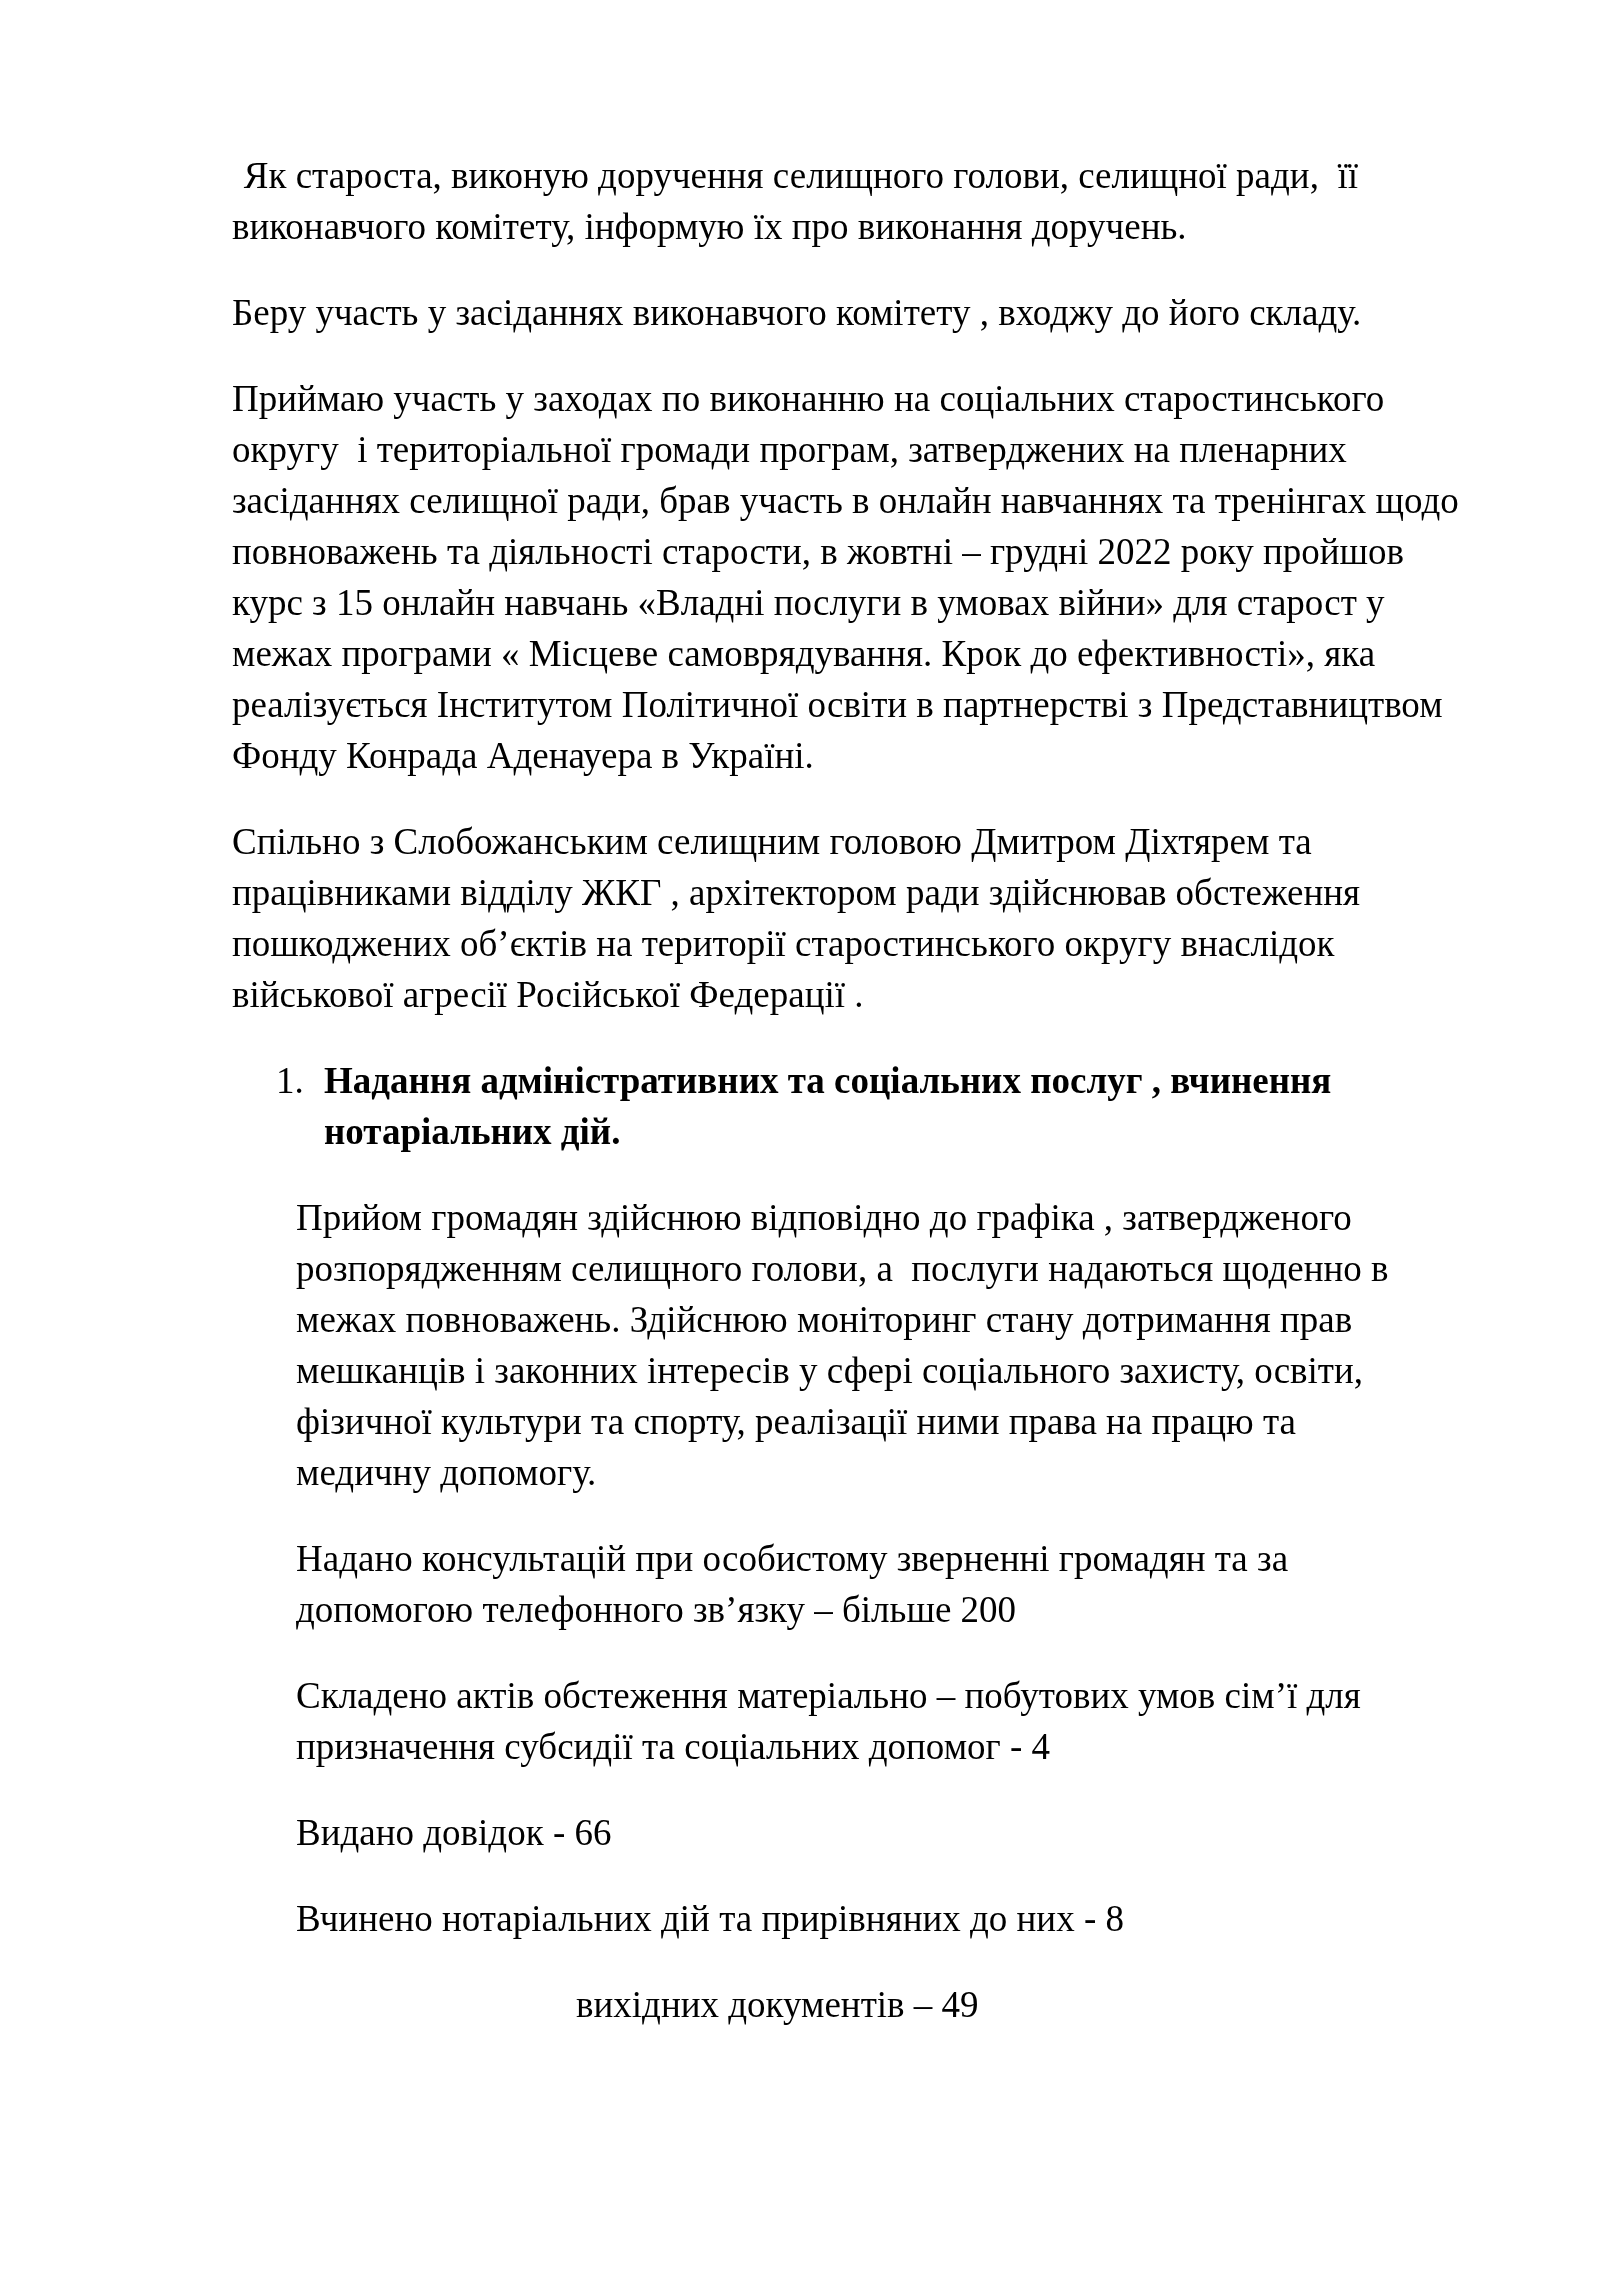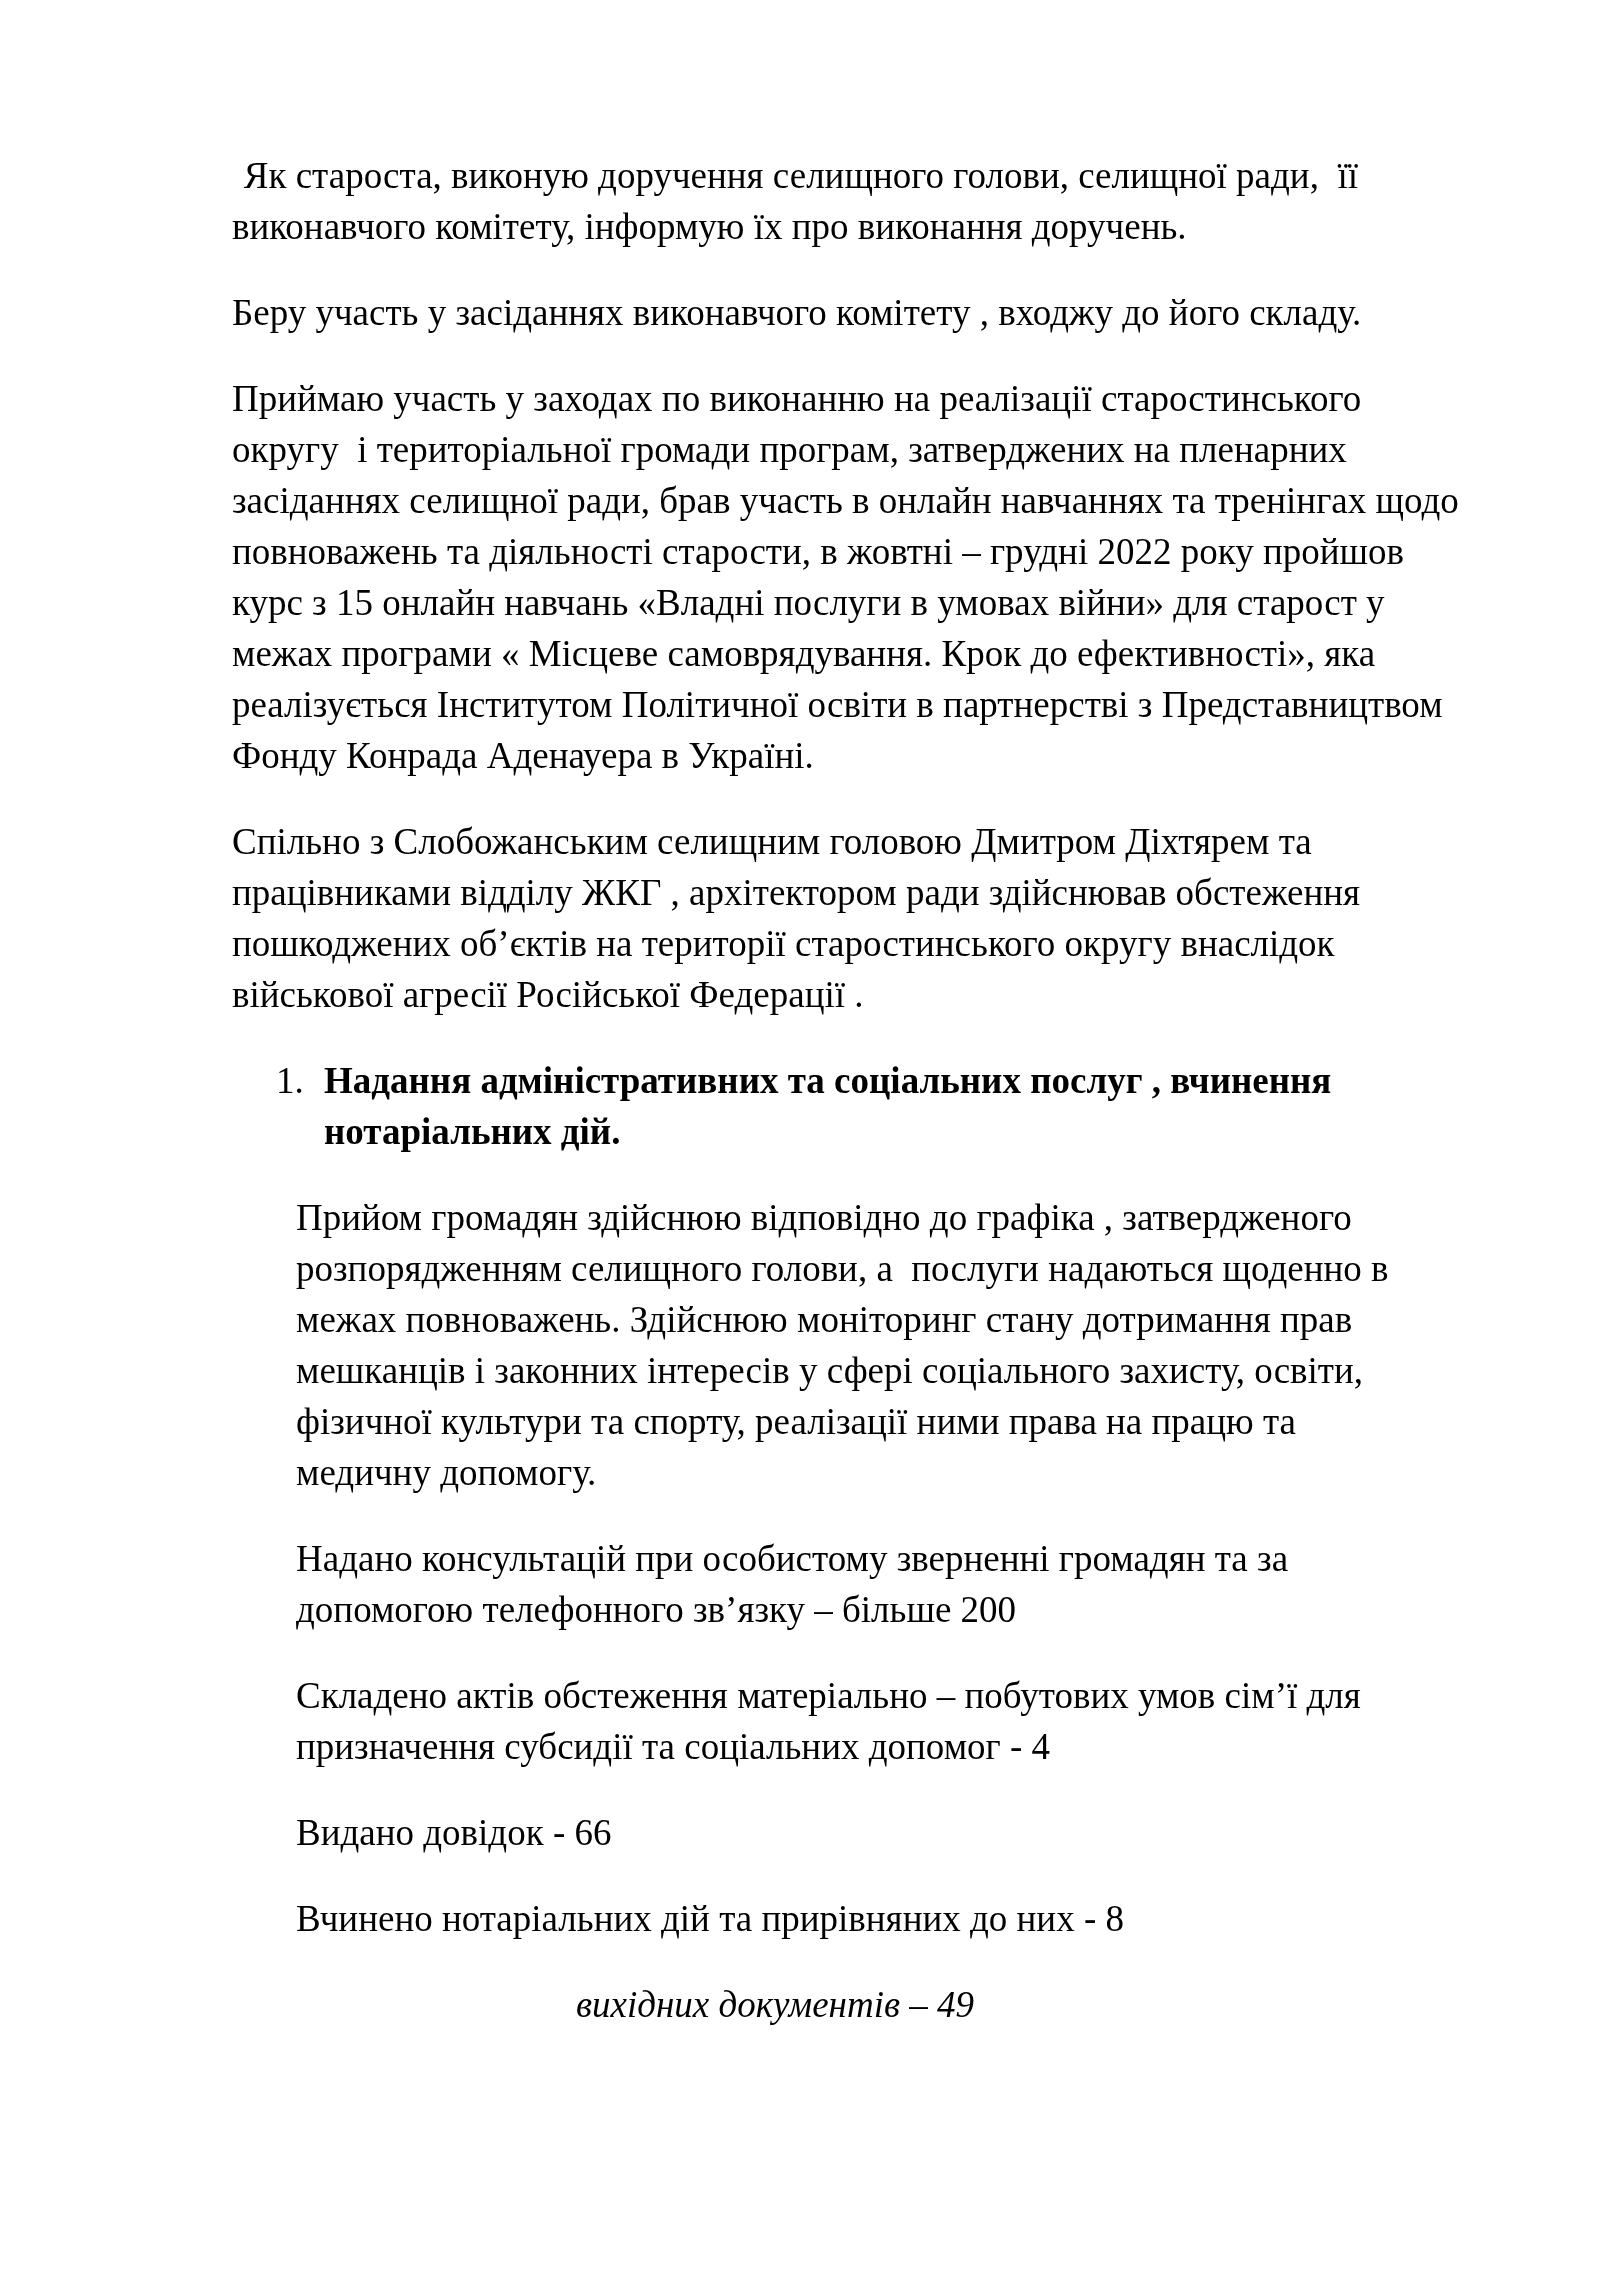--- a/index.html
+++ b/index.html
@@ -20,39 +20,39 @@
   .first-indent{padding-left:11.8px;}
   .numbered-item{
     position:relative;padding-left:92px;margin:0 0 35px 0;
   }
   .numbered-item .num{
     position:absolute;left:44px;top:0;
     font-size:37px;line-height:51px;font-weight:400;
   }
   .numbered-item .line{font-weight:700;}
   .sub{margin-left:64px;}
-  .outgoing{margin-left:344px;font-style:italic;}
+  .outgoing{margin-left:344px;}
 </style>
 </head>
 <body>
 
 <div class="page">
   <div class="content">
 
     <div class="para">
       <div class="line first-indent">Як староста, виконую доручення селищного голови, селищної ради,  її</div>
       <div class="line">виконавчого комітету, інформую їх про виконання доручень.</div>
     </div>
 
     <div class="para">
       <div class="line">Беру участь у засіданнях виконавчого комітету , входжу до його складу.</div>
     </div>
 
     <div class="para">
-      <div class="line">Приймаю участь у заходах по виконанню на реалізації старостинського</div>
+      <div class="line">Приймаю участь у заходах по виконанню на соціальних старостинського</div>
       <div class="line">округу  і територіальної громади програм, затверджених на пленарних</div>
       <div class="line">засіданнях селищної ради, брав участь в онлайн навчаннях та тренінгах щодо</div>
       <div class="line">повноважень та діяльності старости, в жовтні – грудні 2022 року пройшов</div>
       <div class="line">курс з 15 онлайн навчань «Владні послуги в умовах війни» для старост у</div>
       <div class="line">межах програми « Місцеве самоврядування. Крок до ефективності», яка</div>
       <div class="line">реалізується Інститутом Політичної освіти в партнерстві з Представництвом</div>
       <div class="line">Фонду Конрада Аденауера в Україні.</div>
     </div>
 
     <div class="para">

